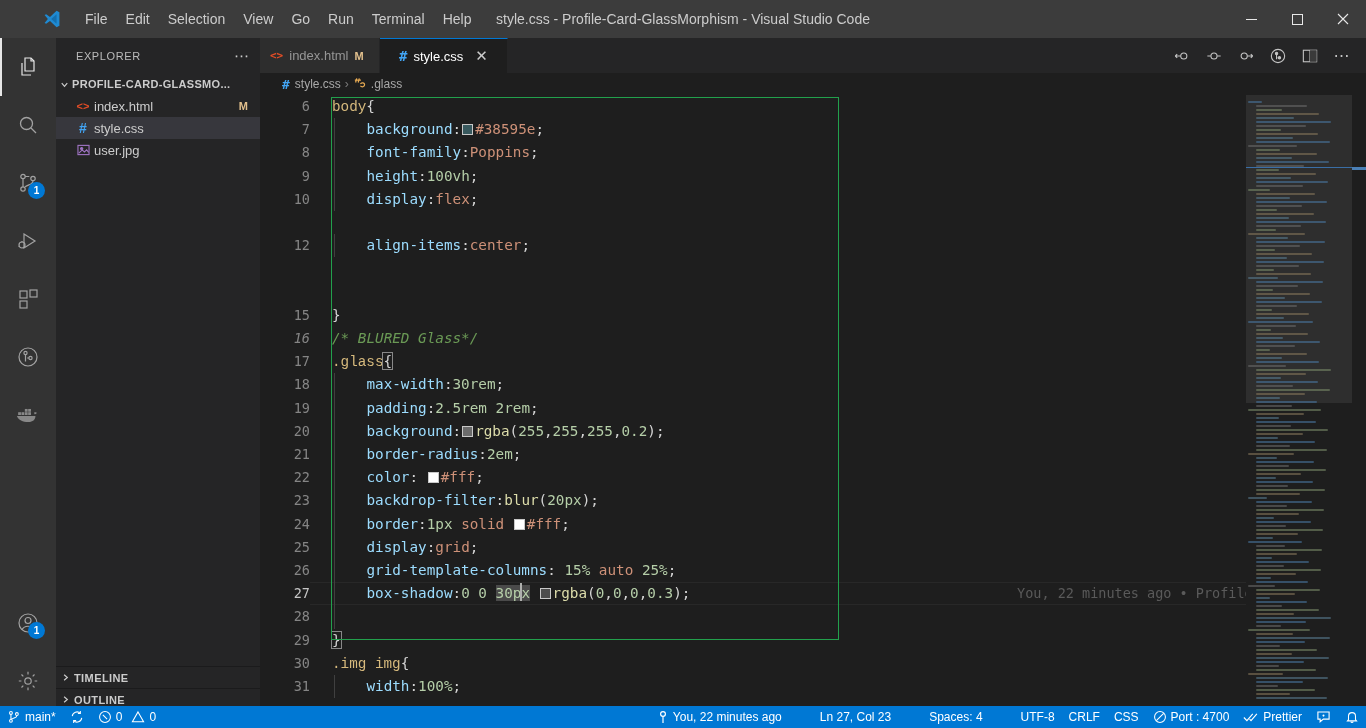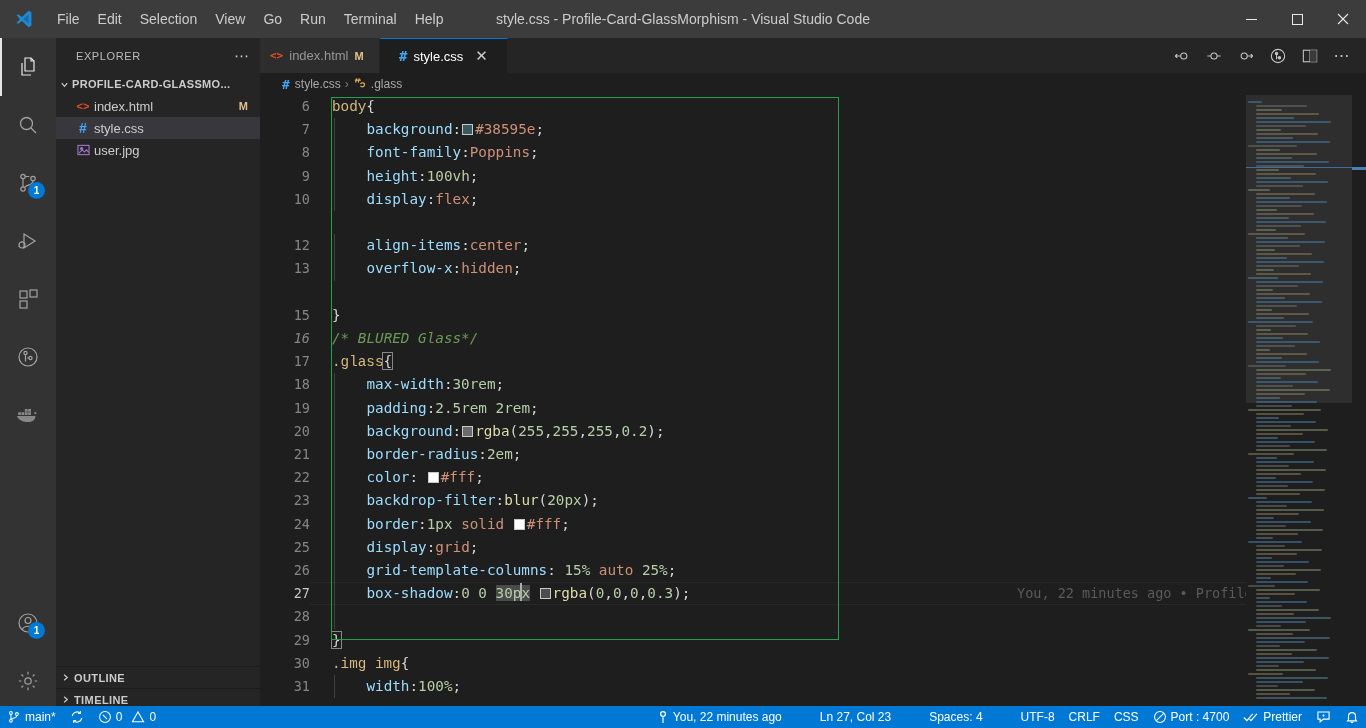--- a/index.html
+++ b/index.html
@@ -7,21 +7,21 @@
     width:1366px; height:728px; overflow:hidden;
     background:#1e1e1e;
     font-family:"Liberation Sans", sans-serif;
     -webkit-font-smoothing:antialiased;
   }
   #app{ position:relative; width:1366px; height:728px; }
 
   
   .titlebar{
     position:absolute; top:0; left:0; width:1366px; height:38px;
-    background:#3c3c3c; display:flex; align-items:center;
+    background:#3c3c3c; display:flex; align-items:center;padding-left:28px;
   }
   .vslogo{ width:48px; height:38px; display:flex; align-items:center; justify-content:center; }
   .menu{ display:flex; align-items:center; height:38px; }
   .menu-item{
     padding:3px 9px; font-size:14px; color:#cccccc; cursor:default;
     line-height:18px; border-radius:2px;
   }
   .win-title{
     position:absolute; left:0; right:0; text-align:center;
     font-size:14px; color:#cccccc; pointer-events:none; line-height:38px;
@@ -332,29 +332,29 @@
         <div class="f-badge"></div>
       </div>
     </div>
 
     <div class="panel-bar">
       <div class="tw-chev">
         <svg width="11" height="11" viewBox="0 0 12 12" fill="none" stroke="#cccccc" stroke-width="1.3">
             <path d="M4.5 3 8 6l-3.5 3"></path>
           </svg>
       </div>
-      <span>OUTLINE</span>
+      <span>TIMELINE</span>
     </div>
     <div class="panel-bar">
       <div class="tw-chev">
         <svg width="11" height="11" viewBox="0 0 12 12" fill="none" stroke="#cccccc" stroke-width="1.3">
             <path d="M4.5 3 8 6l-3.5 3"></path>
           </svg>
       </div>
-      <span>TIMELINE</span>
+      <span>OUTLINE</span>
     </div>
   </div>
 
   <div class="editor">
 
     <div class="tabsrow">
       <div class="tab">
         <span style="color:#e44d26;font-weight:bold;font-size:11px;font-family:'DejaVu Sans Mono',monospace;">&lt;&gt;</span>
         <span>index.html</span>
         <span class="mbadge">M</span>
@@ -423,21 +423,20 @@
     </div>
 
     <div class="code-area">
       <div class="codescroll" id="codescroll">
           <div class="line" style="top: 0px; position: absolute; left: 0px; right: 0px;"><div class="gutter">6</div><div class="txt"><span class="t-sel">body</span><span class="t-brace">{</span></div></div>
           <div class="line" style="top: 23.2px; position: absolute; left: 0px; right: 0px;"><div class="gutter">7</div><div class="indent" style="left: 74px;"></div><div class="txt">    <span class="t-prop">background</span><span class="t-punc">:</span><span class="swatch" style="background:#38595e"></span><span class="t-val">#38595e</span><span class="t-punc">;</span></div></div>
           <div class="line" style="top: 46.4px; position: absolute; left: 0px; right: 0px;"><div class="gutter">8</div><div class="indent" style="left: 74px;"></div><div class="txt">    <span class="t-prop">font-family</span><span class="t-punc">:</span><span class="t-val">Poppins</span><span class="t-punc">;</span></div></div>
           <div class="line" style="top: 69.6px; position: absolute; left: 0px; right: 0px;"><div class="gutter">9</div><div class="indent" style="left: 74px;"></div><div class="txt">    <span class="t-prop">height</span><span class="t-punc">:</span><span class="t-num">100vh</span><span class="t-punc">;</span></div></div>
           <div class="line" style="top: 92.8px; position: absolute; left: 0px; right: 0px;"><div class="gutter">10</div><div class="indent" style="left: 74px;"></div><div class="txt">    <span class="t-prop">display</span><span class="t-punc">:</span><span class="t-val">flex</span><span class="t-punc">;</span></div></div>
           <div class="line" style="top: 139.2px; position: absolute; left: 0px; right: 0px;"><div class="gutter">12</div><div class="indent" style="left: 74px;"></div><div class="txt">    <span class="t-prop">align-items</span><span class="t-punc">:</span><span class="t-val">center</span><span class="t-punc">;</span></div></div>
-          <div class="line" style="top: 162.4px; position: absolute; left: 0px; right: 0px;"><div class="gutter">13</div><div class="indent" style="left: 74px;"></div><div class="txt">    <span class="t-prop">overflow-x</span><span class="t-punc">:</span><span class="t-val">hidden</span><span class="t-punc">;</span></div></div>
           <div class="line" style="top: 208.8px; position: absolute; left: 0px; right: 0px;"><div class="gutter">15</div><div class="txt"><span class="t-brace">}</span></div></div>
           <div class="line" style="top: 232px; position: absolute; left: 0px; right: 0px; font-style: italic;"><div class="gutter">16</div><div class="txt"><span class="t-com">/* BLURED Glass*/</span></div></div>
           <div class="line" style="top: 255.2px; position: absolute; left: 0px; right: 0px;"><div class="gutter">17</div><div class="txt"><span class="t-sel">.glass</span><span class="t-brace brk-hl">{</span></div></div>
           <div class="line" style="top: 278.4px; position: absolute; left: 0px; right: 0px;"><div class="gutter">18</div><div class="indent" style="left: 74px;"></div><div class="txt">    <span class="t-prop">max-width</span><span class="t-punc">:</span><span class="t-num">30rem</span><span class="t-punc">;</span></div></div>
           <div class="line" style="top: 301.6px; position: absolute; left: 0px; right: 0px;"><div class="gutter">19</div><div class="indent" style="left: 74px;"></div><div class="txt">    <span class="t-prop">padding</span><span class="t-punc">:</span><span class="t-num">2.5rem 2rem</span><span class="t-punc">;</span></div></div>
           <div class="line" style="top: 324.8px; position: absolute; left: 0px; right: 0px;"><div class="gutter">20</div><div class="indent" style="left: 74px;"></div><div class="txt">    <span class="t-prop">background</span><span class="t-punc">:</span><span class="swatch" style="background:#6b6b6b"></span><span class="t-fn">rgba</span><span class="t-punc">(</span><span class="t-num">255</span><span class="t-punc">,</span><span class="t-num">255</span><span class="t-punc">,</span><span class="t-num">255</span><span class="t-punc">,</span><span class="t-num">0.2</span><span class="t-punc">);</span></div></div>
           <div class="line" style="top: 348px; position: absolute; left: 0px; right: 0px;"><div class="gutter">21</div><div class="indent" style="left: 74px;"></div><div class="txt">    <span class="t-prop">border-radius</span><span class="t-punc">:</span><span class="t-num">2em</span><span class="t-punc">;</span></div></div>
           <div class="line" style="top: 371.2px; position: absolute; left: 0px; right: 0px;"><div class="gutter">22</div><div class="indent" style="left: 74px;"></div><div class="txt">    <span class="t-prop">color</span><span class="t-punc">: </span><span class="swatch" style="background:#ffffff"></span><span class="t-val">#fff</span><span class="t-punc">;</span></div></div>
           <div class="line" style="top: 394.4px; position: absolute; left: 0px; right: 0px;"><div class="gutter">23</div><div class="indent" style="left: 74px;"></div><div class="txt">    <span class="t-prop">backdrop-filter</span><span class="t-punc">:</span><span class="t-fn">blur</span><span class="t-punc">(</span><span class="t-num">20px</span><span class="t-punc">);</span></div></div>
           <div class="line" style="top: 417.6px; position: absolute; left: 0px; right: 0px;"><div class="gutter">24</div><div class="indent" style="left: 74px;"></div><div class="txt">    <span class="t-prop">border</span><span class="t-punc">:</span><span class="t-num">1px</span> <span class="t-val">solid</span> <span class="swatch" style="background:#ffffff"></span><span class="t-val">#fff</span><span class="t-punc">;</span></div></div>

